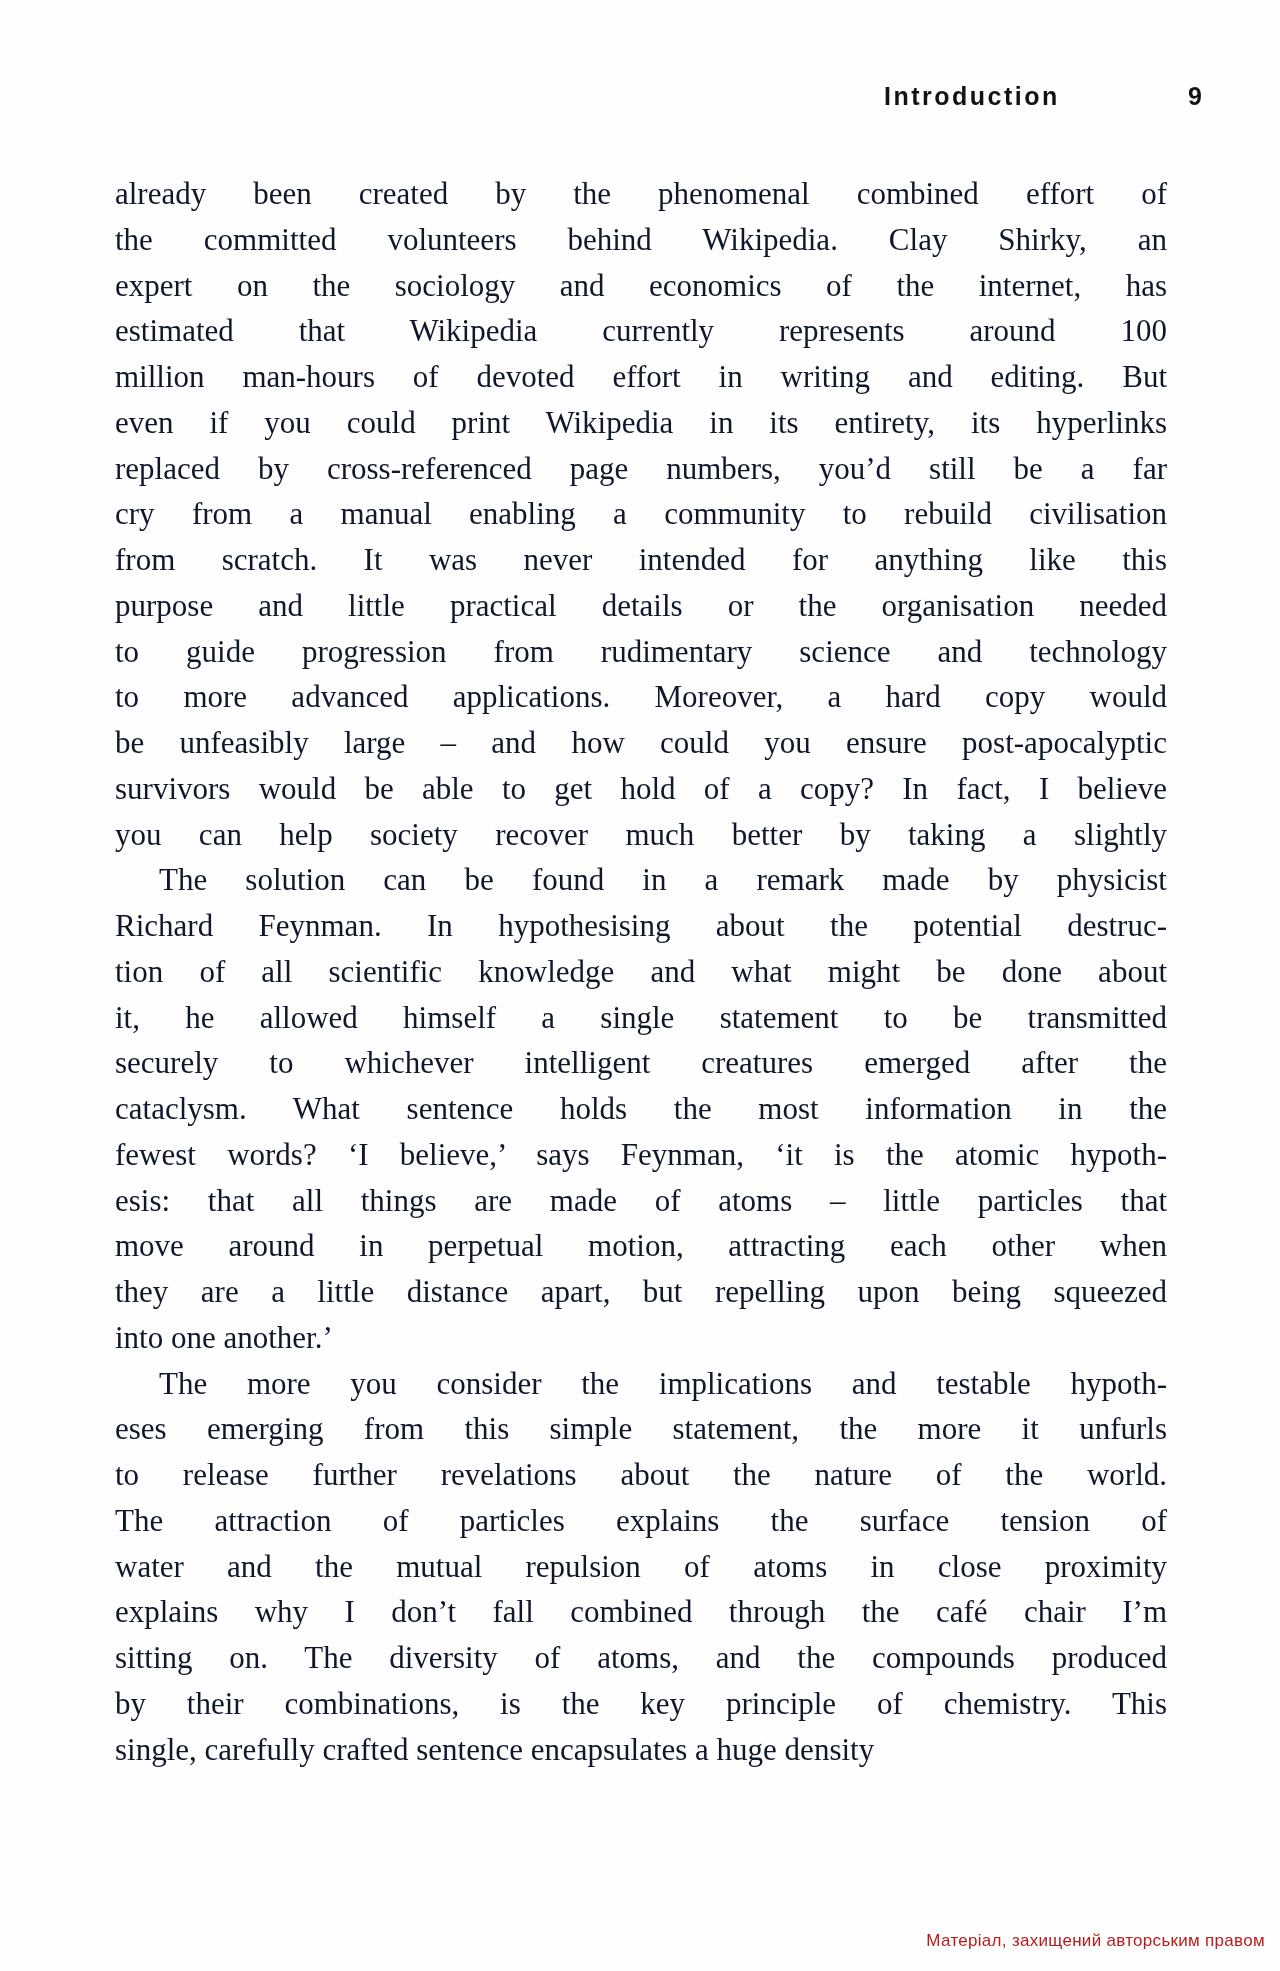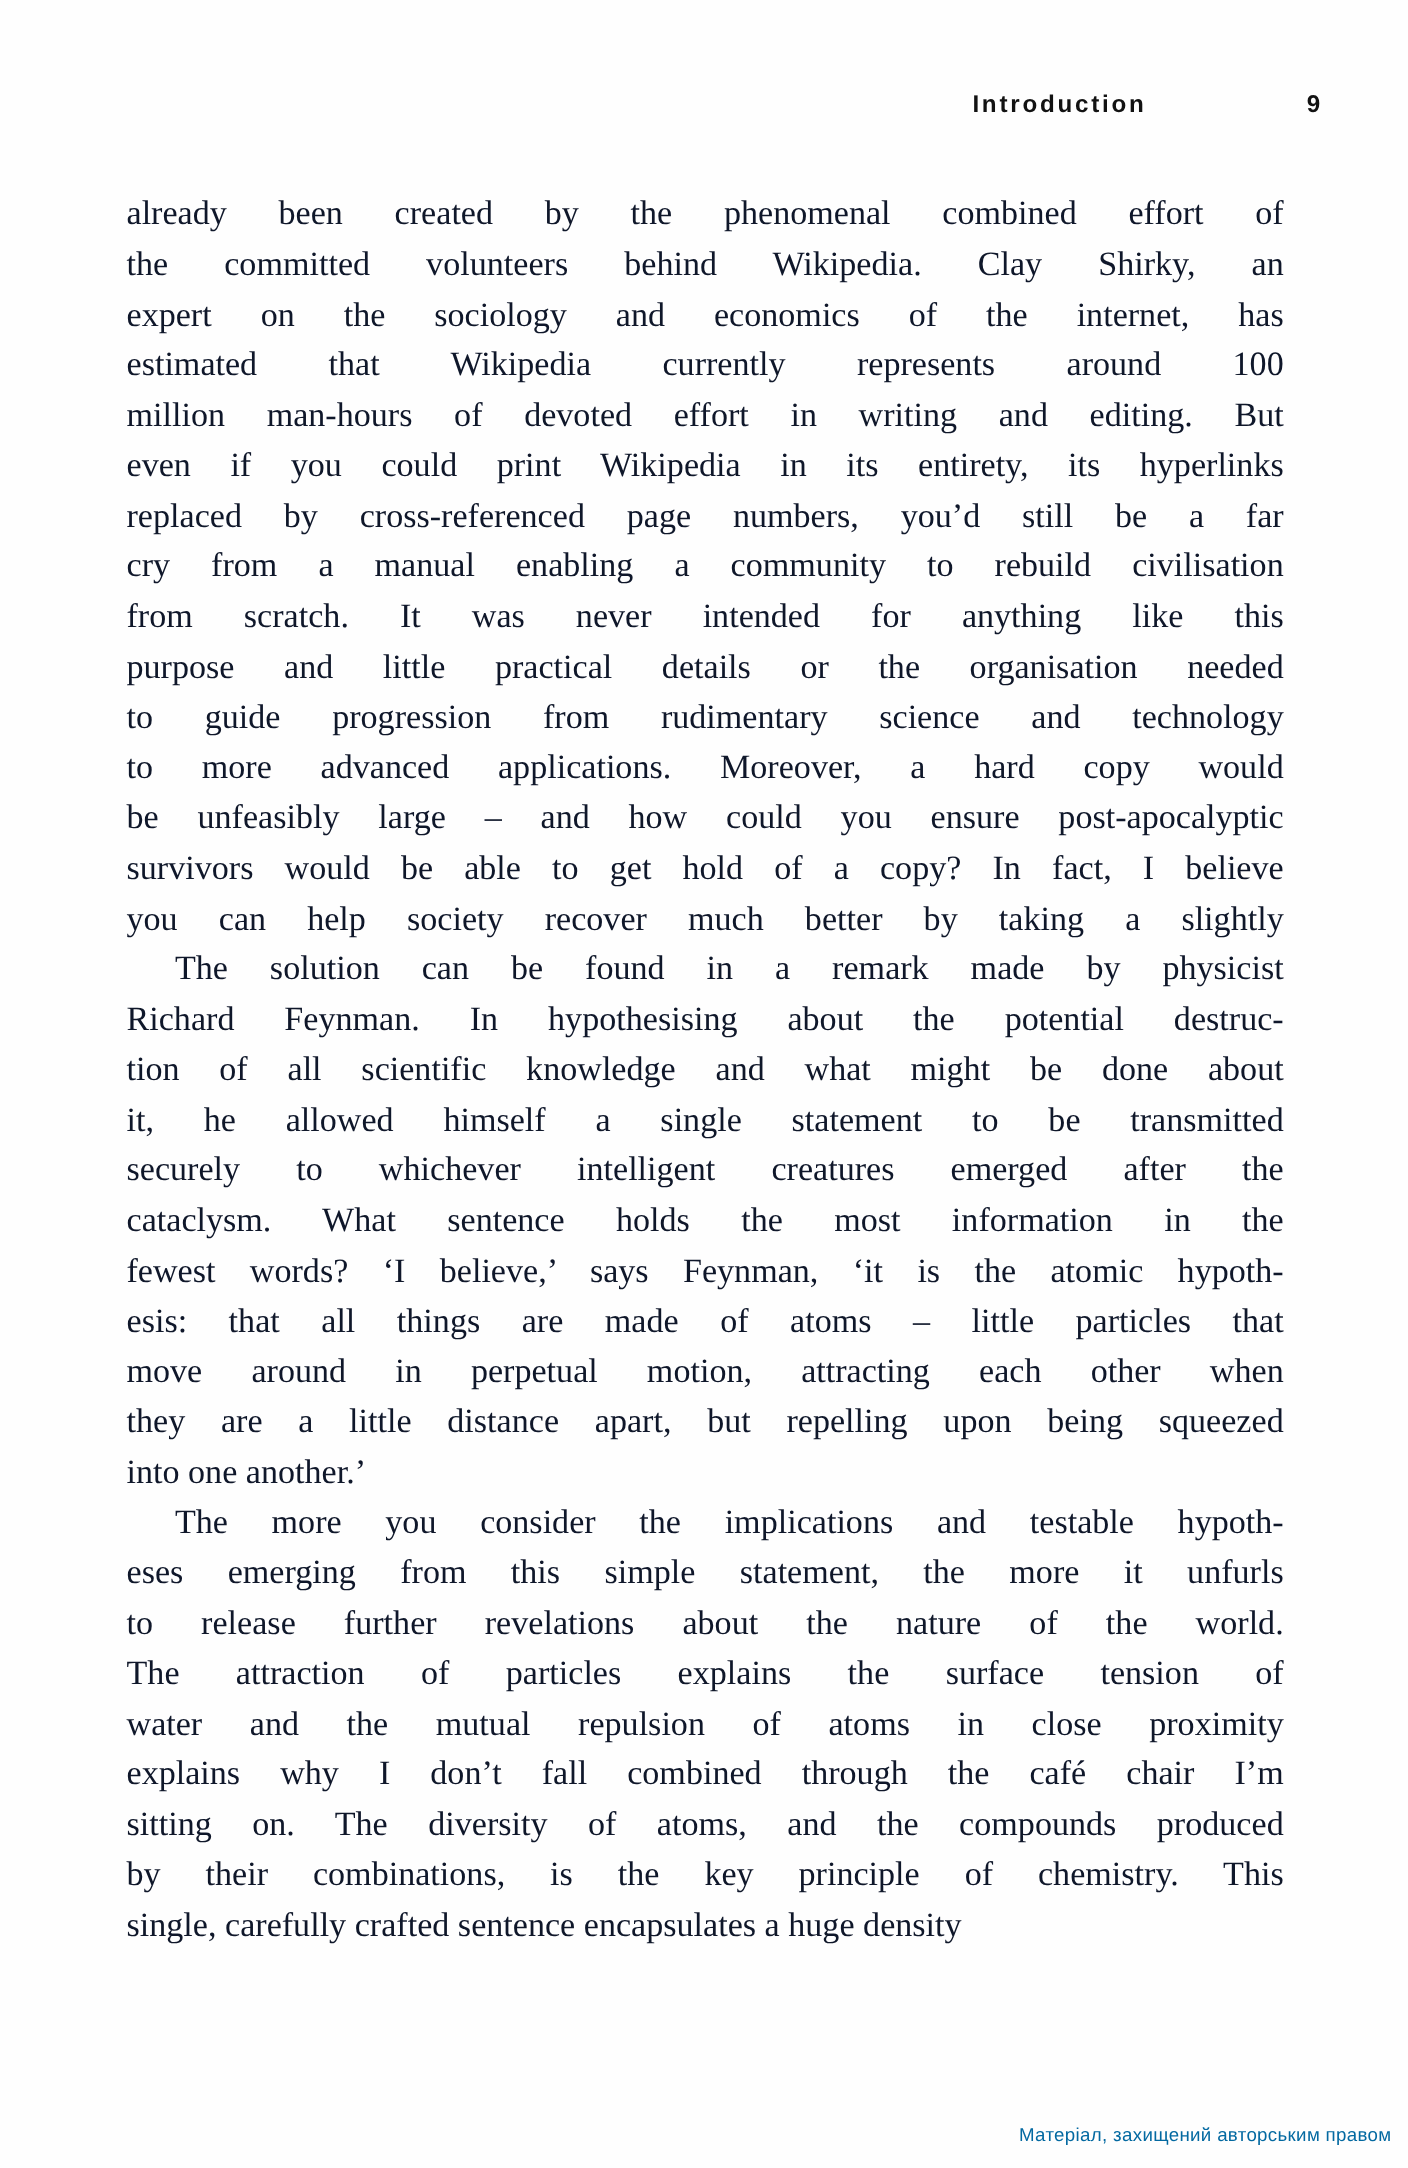--- a/index.html
+++ b/index.html
@@ -16,21 +16,21 @@
     font-family: "Liberation Serif", serif;
   }
   .running-head {
     position: absolute;
     top: 82px;
     left: 0;
     width: 1280px;
     height: 30px;
     font-family: "Liberation Sans", sans-serif;
     font-weight: 700;
-    font-size: 22px;
+    font-size: 25px;
     letter-spacing: 2.5px;
     color: #121212;
   }
   .running-head .section-title {
     position: absolute;
     left: 884px;
     top: 0;
   }
   .running-head .page-number {
     position: absolute;
@@ -61,21 +61,21 @@
     padding-left: 44px;
   }
   .watermark {
     position: absolute;
     top: 1931px;
     left: 0;
     width: 1265px;
     text-align: right;
     font-family: "Liberation Sans", sans-serif;
     font-size: 17px;
-    color: #0369a1;
+    color: #b91c1c;
     letter-spacing: 0.3px;
   }
 </style>
 </head>
 <body>
 
 <div class="page">
 
   <div class="running-head">
     <span class="section-title">Introduction</span>

